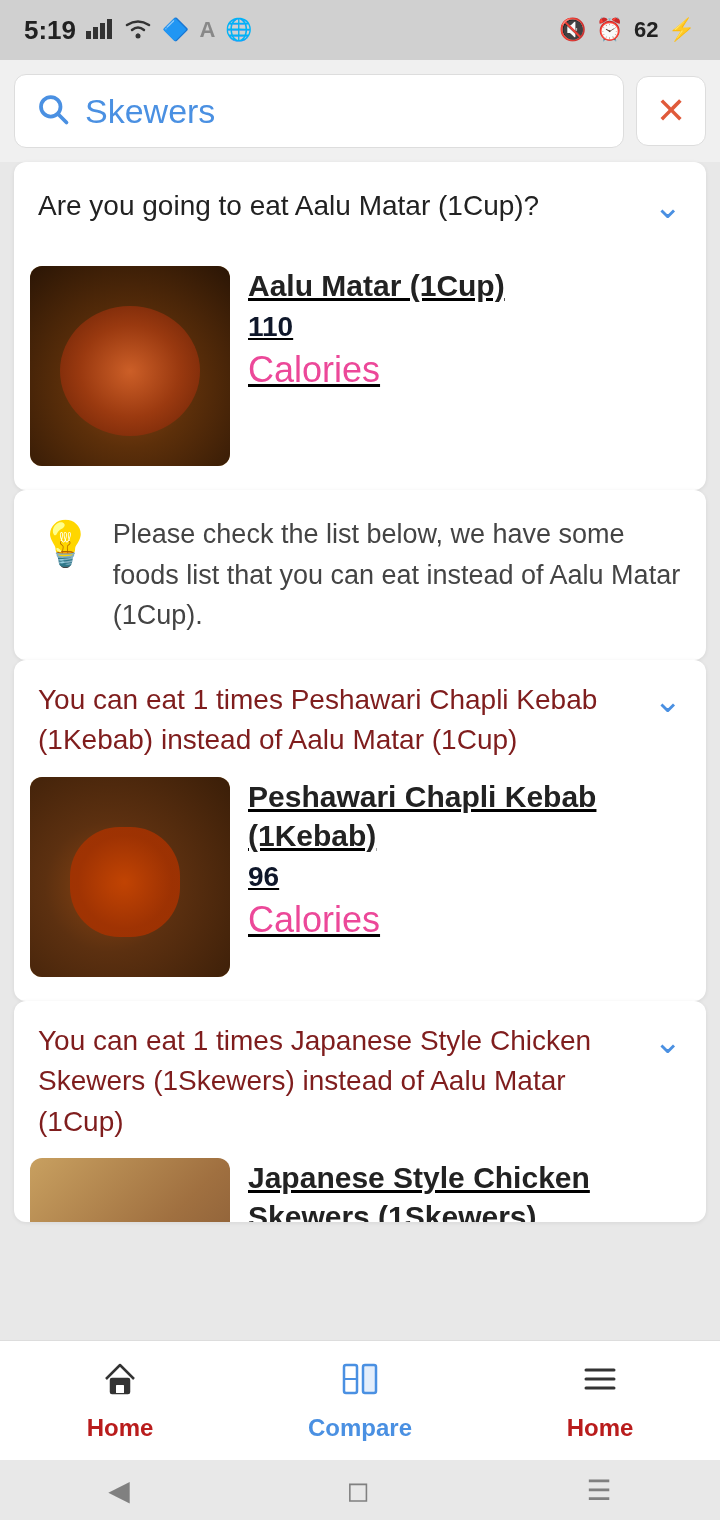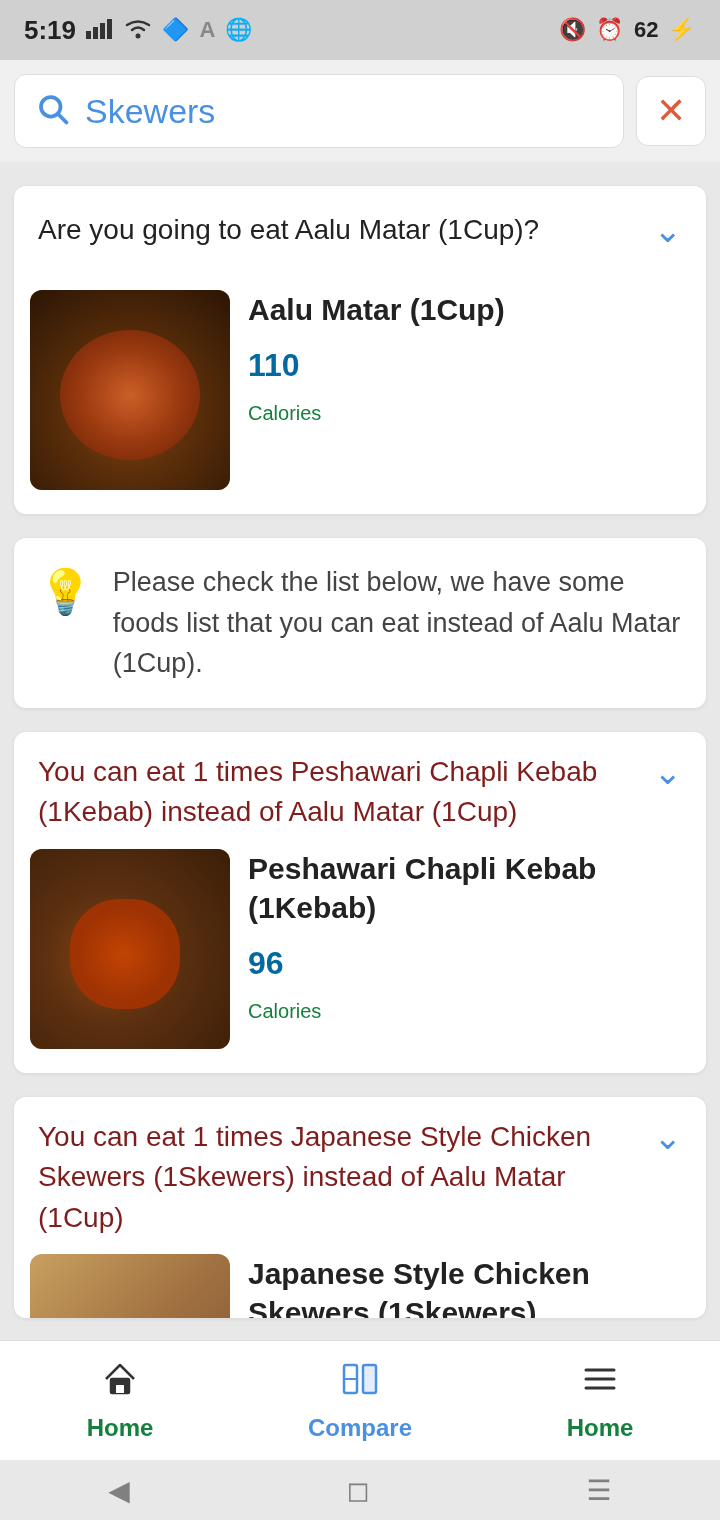--- a/index.html
+++ b/index.html
@@ -69,21 +69,21 @@
     .close-x {
       font-size: 36px;
       color: #e05a3a;
       font-weight: 400;
     }
 
     
     .card {
       background: #fff;
       border-radius: 12px;
-      margin: 24px 14px;
+      margin: 0 14px;
       overflow: hidden;
       box-shadow: 0 1px 4px rgba(0,0,0,0.08);
     }
 
     
     .question-card {
       padding: 24px 24px;
       display: flex;
       align-items: center;
       justify-content: space-between;
@@ -131,36 +131,37 @@
       width: 70%;
       height: 65%;
       background: radial-gradient(ellipse, #d4622a 0%, #a03a10 50%, #6b2005 100%);
       border-radius: 50%;
       opacity: 0.9;
     }
     .food-info {
       flex: 1;
       display: flex;
       flex-direction: column;
-      gap: 18px;
+      gap: 6px;
+      text-decoration: underline;
     }
     .food-name {
       font-size: 30px;
       font-weight: 700;
       color: #222;
       line-height: 1.3;
     }
     .food-calories {
-      font-size: 32px;
-      color: #0369a1;
+      font-size: 28px;
+      color: #0f172a;
       font-weight: 600;
     }
     .calories-label {
-      font-size: 20px;
-      color: #15803d;
+      font-size: 36px;
+      color: #ec4899;
       font-weight: 400;
     }
 
     
     .tip-card {
       padding: 24px 24px;
       display: flex;
       align-items: flex-start;
       gap: 20px;
     }
@@ -238,21 +239,21 @@
       justify-content: center;
       gap: 6px;
       cursor: pointer;
     }
     .nav-icon {
       font-size: 36px;
     }
     .nav-label {
       font-size: 24px;
       font-weight: 600;
-      color: #15803d;
+      color: #b91c1c;
     }
     .nav-label.active {
       color: #4a90e2;
     }
     .nav-icon.active {
       color: #4a90e2;
     }
 
     
     .android-bar {

